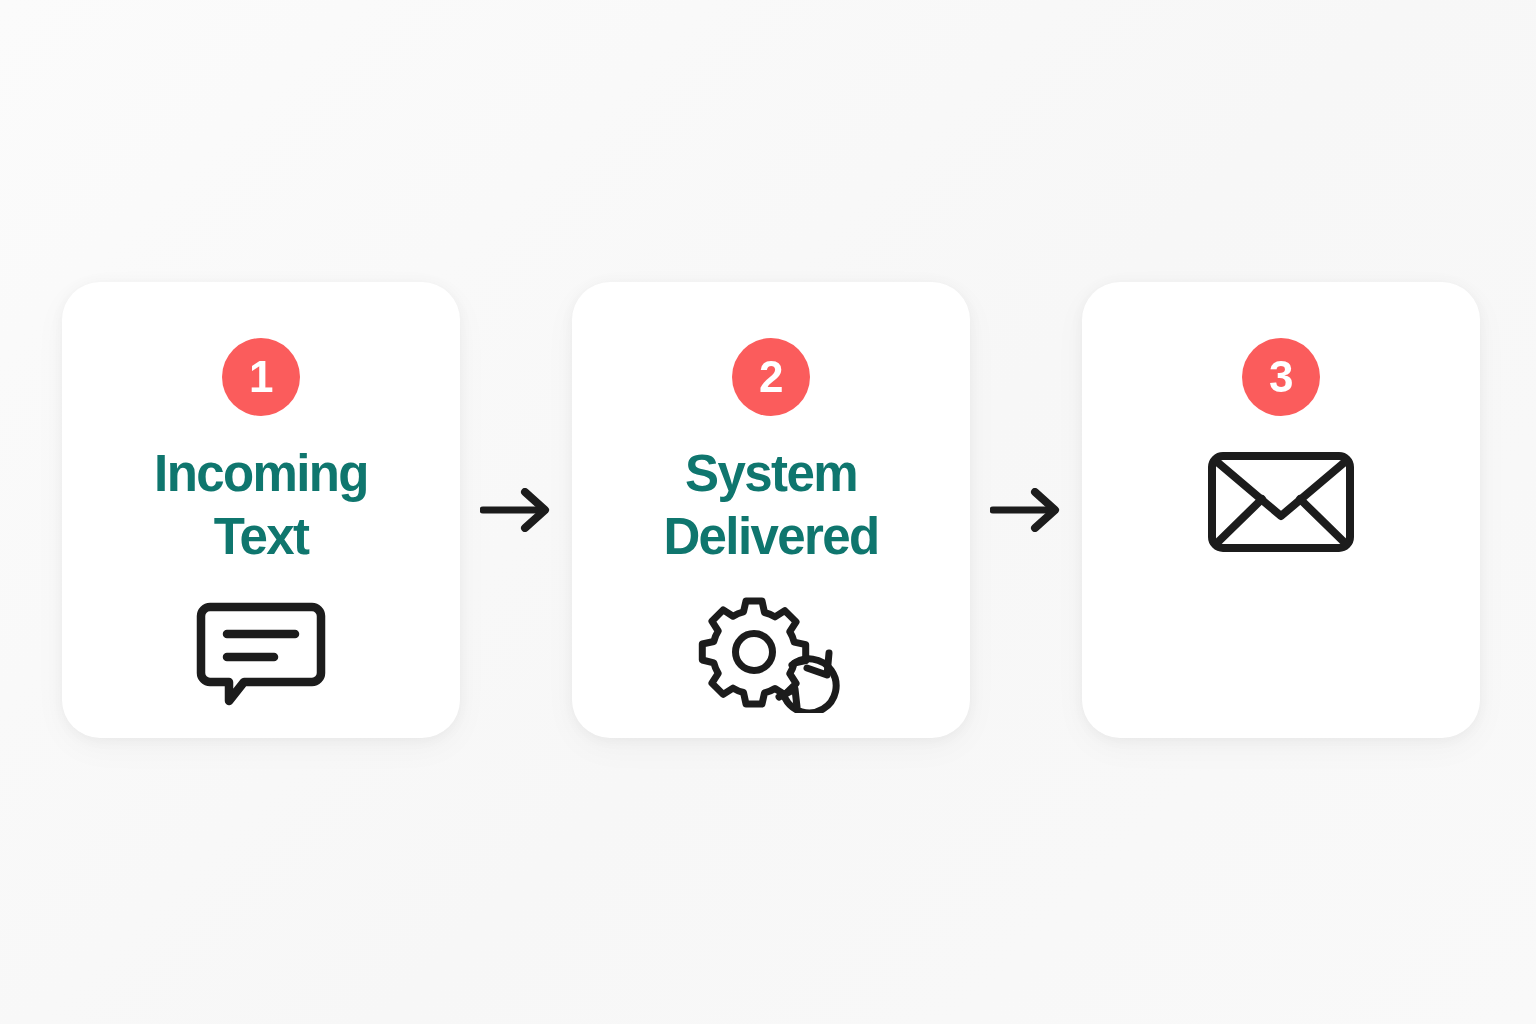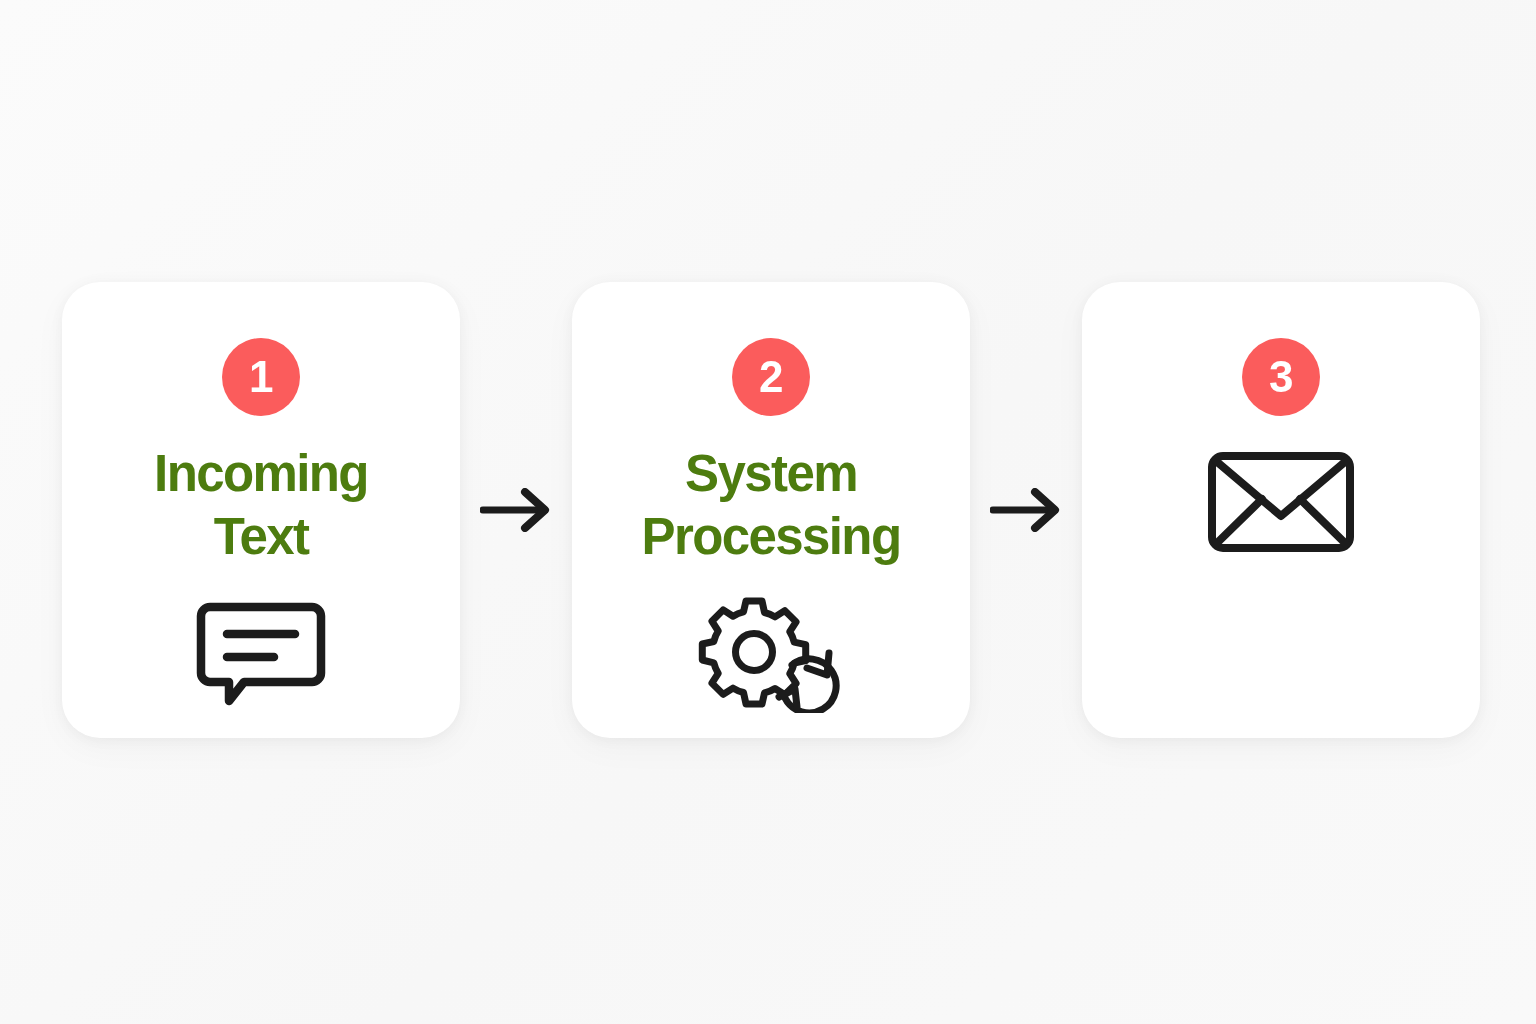--- a/index.html
+++ b/index.html
@@ -58,21 +58,21 @@
     line-height: 1;
     letter-spacing: -0.5px;
     flex: 0 0 auto;
   }
 
   .step-title {
     margin-top: 26px;
     font-size: 51px;
     font-weight: bold;
     line-height: 63px;
-    color: #4d7c0f;
+    color: #0f766e;
     text-align: center;
     letter-spacing: -1.6px;
     max-width: 360px;
     white-space: pre-line;
   }
 
   .step-icon {
     margin-top: 26px;
     width: 170px;
     height: 120px;
@@ -116,21 +116,21 @@
   <div class="flow-arrow">
     <svg width="72" height="44" viewBox="0 0 72 44" fill="none" xmlns="http://www.w3.org/2000/svg">
       <line x1="3" y1="22" x2="62" y2="22" stroke="#1c1c1c" stroke-width="7" stroke-linecap="round"></line>
       <polyline points="45,4 65,22 45,40" stroke="#1c1c1c" stroke-width="8" stroke-linecap="round" stroke-linejoin="round" fill="none"></polyline>
     </svg>
   </div>
 
   <div class="step-card">
     <div class="step-badge">2</div>
     <div class="step-title">System
-Processing</div>
+Delivered</div>
     <div class="step-icon">
       <svg width="160" height="118" viewBox="0 0 160 118" fill="none" xmlns="http://www.w3.org/2000/svg">
         <g stroke="#1c1c1c" stroke-width="7" stroke-linejoin="round" stroke-linecap="round" fill="none">
           <path d="M55 6 h16 l2.5 11.5 a35 35 0 0 1 10.5 4.4 l9.8 -6.3 11.3 11.3 -6.3 9.8 a35 35 0 0 1 4.4 10.5 l11.5 2.5 v16 l-11.5 2.5 a35 35 0 0 1 -4.4 10.5 l6.3 9.8 -11.3 11.3 -9.8 -6.3 a35 35 0 0 1 -10.5 4.4 L71 109 h-16 l-2.5 -11.5 a35 35 0 0 1 -10.5 -4.4 l-9.8 6.3 -11.3 -11.3 6.3 -9.8 a35 35 0 0 1 -4.4 -10.5 L11.3 65 v-16 l11.5 -2.5 a35 35 0 0 1 4.4 -10.5 l-6.3 -9.8 11.3 -11.3 9.8 6.3 a35 35 0 0 1 10.5 -4.4 Z"></path>
           <circle cx="63" cy="57" r="18.5"></circle>
           <path d="M101 70 a27 27 0 1 1 -7 33"></path>
           <polyline points="138,58 136,80 116,73" stroke-linejoin="round"></polyline>
           <polyline points="106,112 104,94 88,102" stroke-linejoin="round"></polyline>
         </g>
       </svg>

